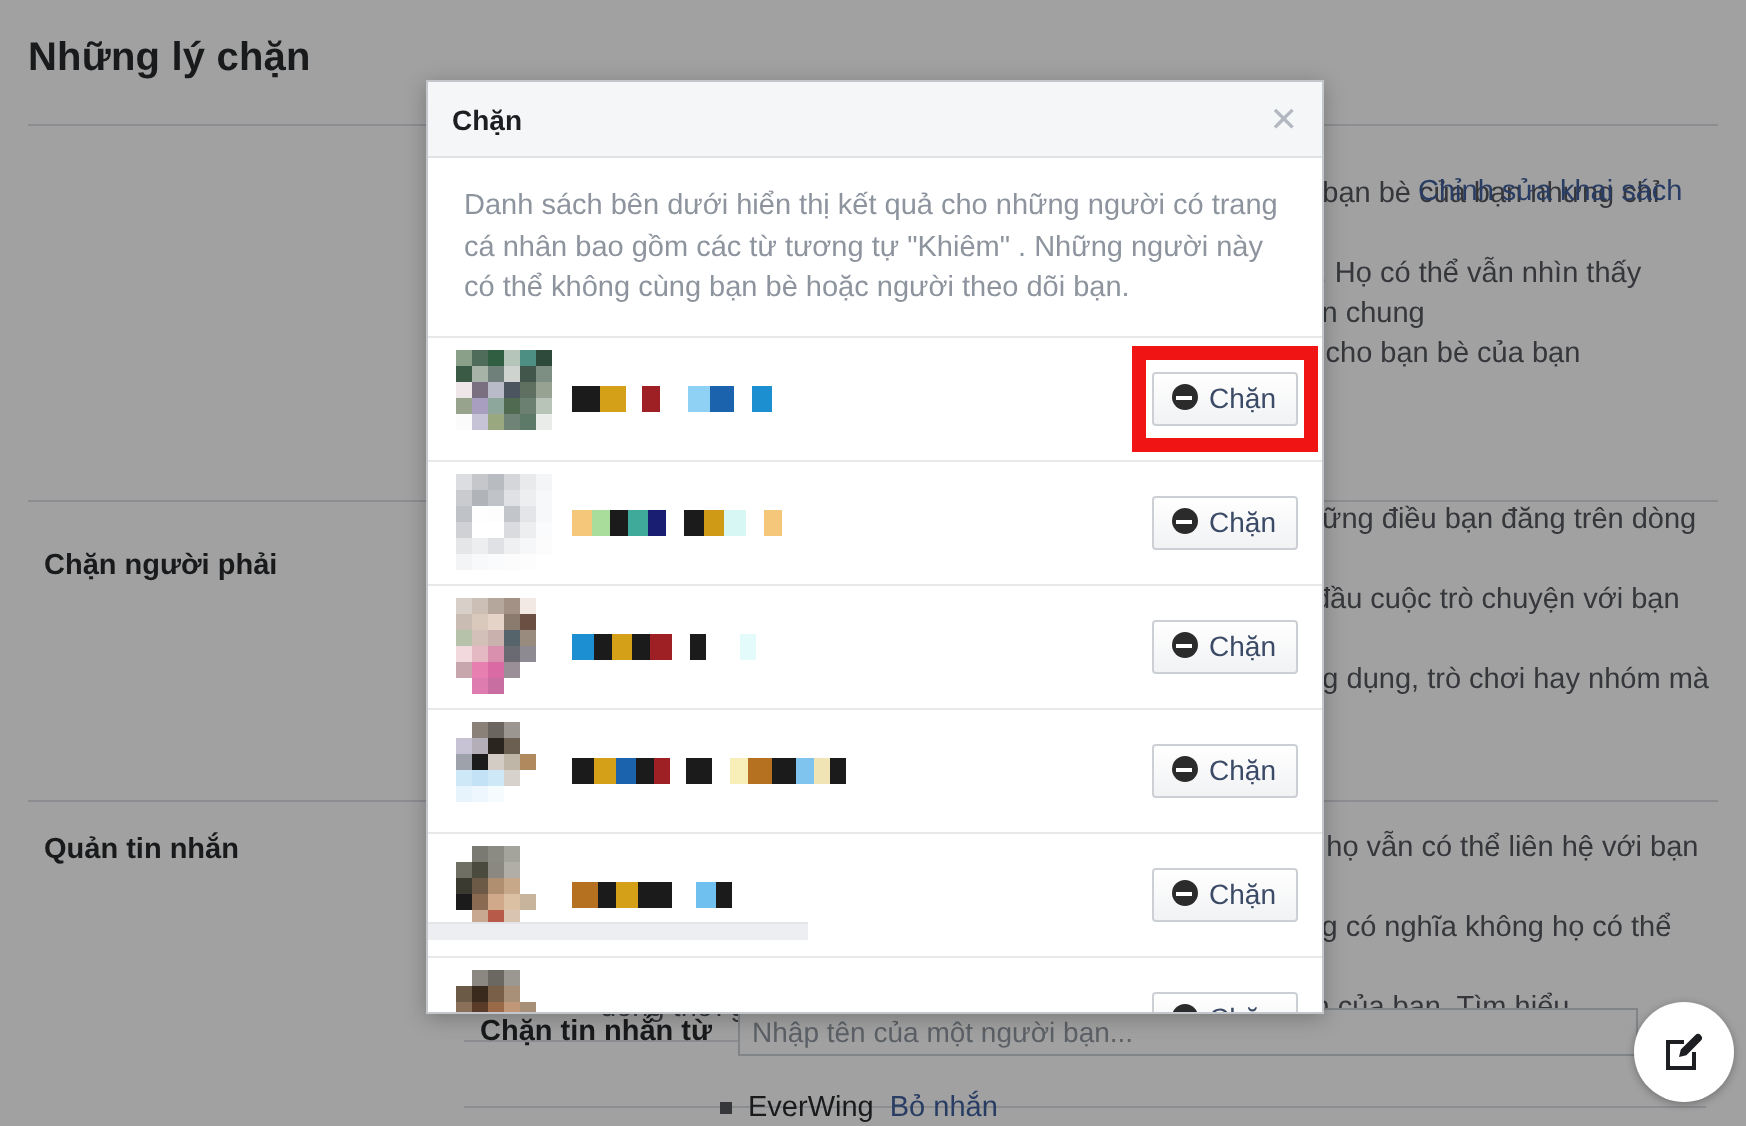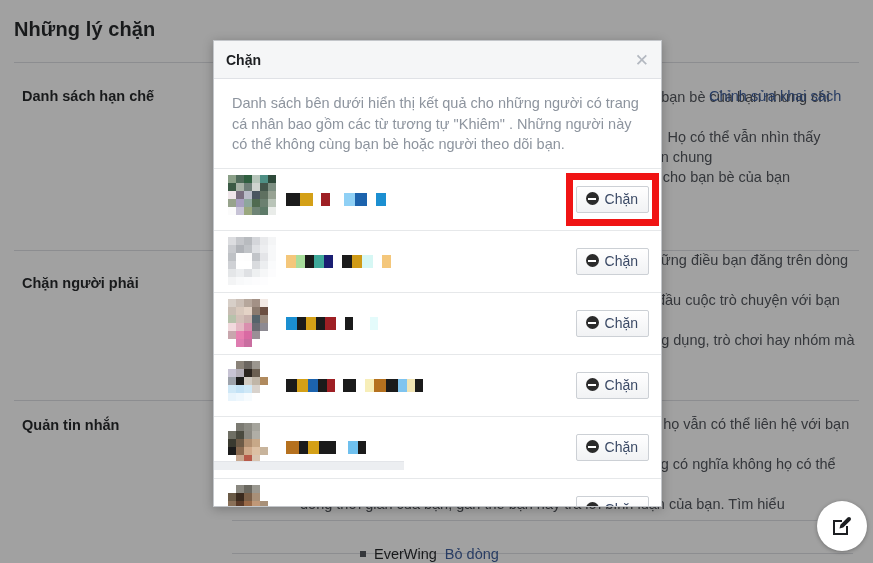--- a/index.html
+++ b/index.html
@@ -198,43 +198,46 @@
 
   <div class="page">
 
     <div class="page-title">Những lý chặn</div>
     <div class="hr h1"></div>
     <div class="hr h2"></div>
     <div class="hr h3"></div>
     <div class="hr h4"></div>
     <div class="hr h5"></div>
 
-    <div class="sect-label l3">Danh sách hạn chế</div>
     <div class="sect-body restricted-body">Khi bạn thêm bạn bè vào Danh sách hạn chế, họ vẫn là bạn bè của bạn nhưng chỉ nhìn
 thấy thông tin và bài viết bạn đã đặt ở chế độ Công khai. Họ có thể vẫn nhìn thấy
 những bài viết bạn được gắn thẻ vào cùng với người bạn chung
 Facebook không thông báo cho bạn bè khi bạn thêm họ cho bạn bè của bạn</div>
     <div class="edit-list-link">Chỉnh sửa khai sách</div>
 
     <div class="sect-label" style="top:275px">Chặn người phải</div>
     <div class="sect-body blockusers-body">Khi bạn chặn ai đó, người đó sẽ không còn nhìn thấy những điều bạn đăng trên dòng thời gian của bạn,
 gắn thẻ bạn, mời bạn tham gia sự kiện hoặc nhóm, bắt đầu cuộc trò chuyện với bạn hay thêm bạn
 làm bạn bè. Lưu ý - thao tác này không bao gồm các ứng dụng, trò chơi hay nhóm mà cả bạn
 và người đó đều tham gia.</div>
 
     <div class="sect-label l2">Quản tin nhắn</div>
     <div class="sect-body blockmsg-body">Nếu bạn chặn tin nhắn và cuộc gọi video từ ai đó ở đây, họ vẫn có thể liên hệ với bạn trong
 những nơi khác trên Facebook. Thao tác này cũng không có nghĩa không họ có thể đăng lên
 dòng thời gian của bạn, gắn thẻ bạn hay trả lời bình luận của bạn. Tìm hiểu</div>
 
+    <div class="msg-row">
+      <span class="lbl">Chặn tin nhắn từ</span>
+      <input class="msg-input" type="text" placeholder="Nhập tên của một người bạn..." style="">
+    </div>
 
     <div class="blocked-item">
       <span class="bullet"></span>
       <span>EverWing</span>
-      <span class="inline-link">Bỏ dòng</span>
+      <span class="inline-link">Bỏ nhắn</span>
     </div>
 
     <div class="fab">
       <svg width="24" height="24" viewBox="0 0 24 24">
         <path d="M3 6h9v2H5v11h11v-7h2v9H3z" fill="#1c1e21"></path>
         <path d="M20.4 3.6a2 2 0 0 0-2.8 0l-7.2 7.2-.9 3.7 3.7-.9 7.2-7.2a2 2 0 0 0 0-2.8z" fill="#1c1e21"></path>
       </svg>
     </div>
   </div>
 

